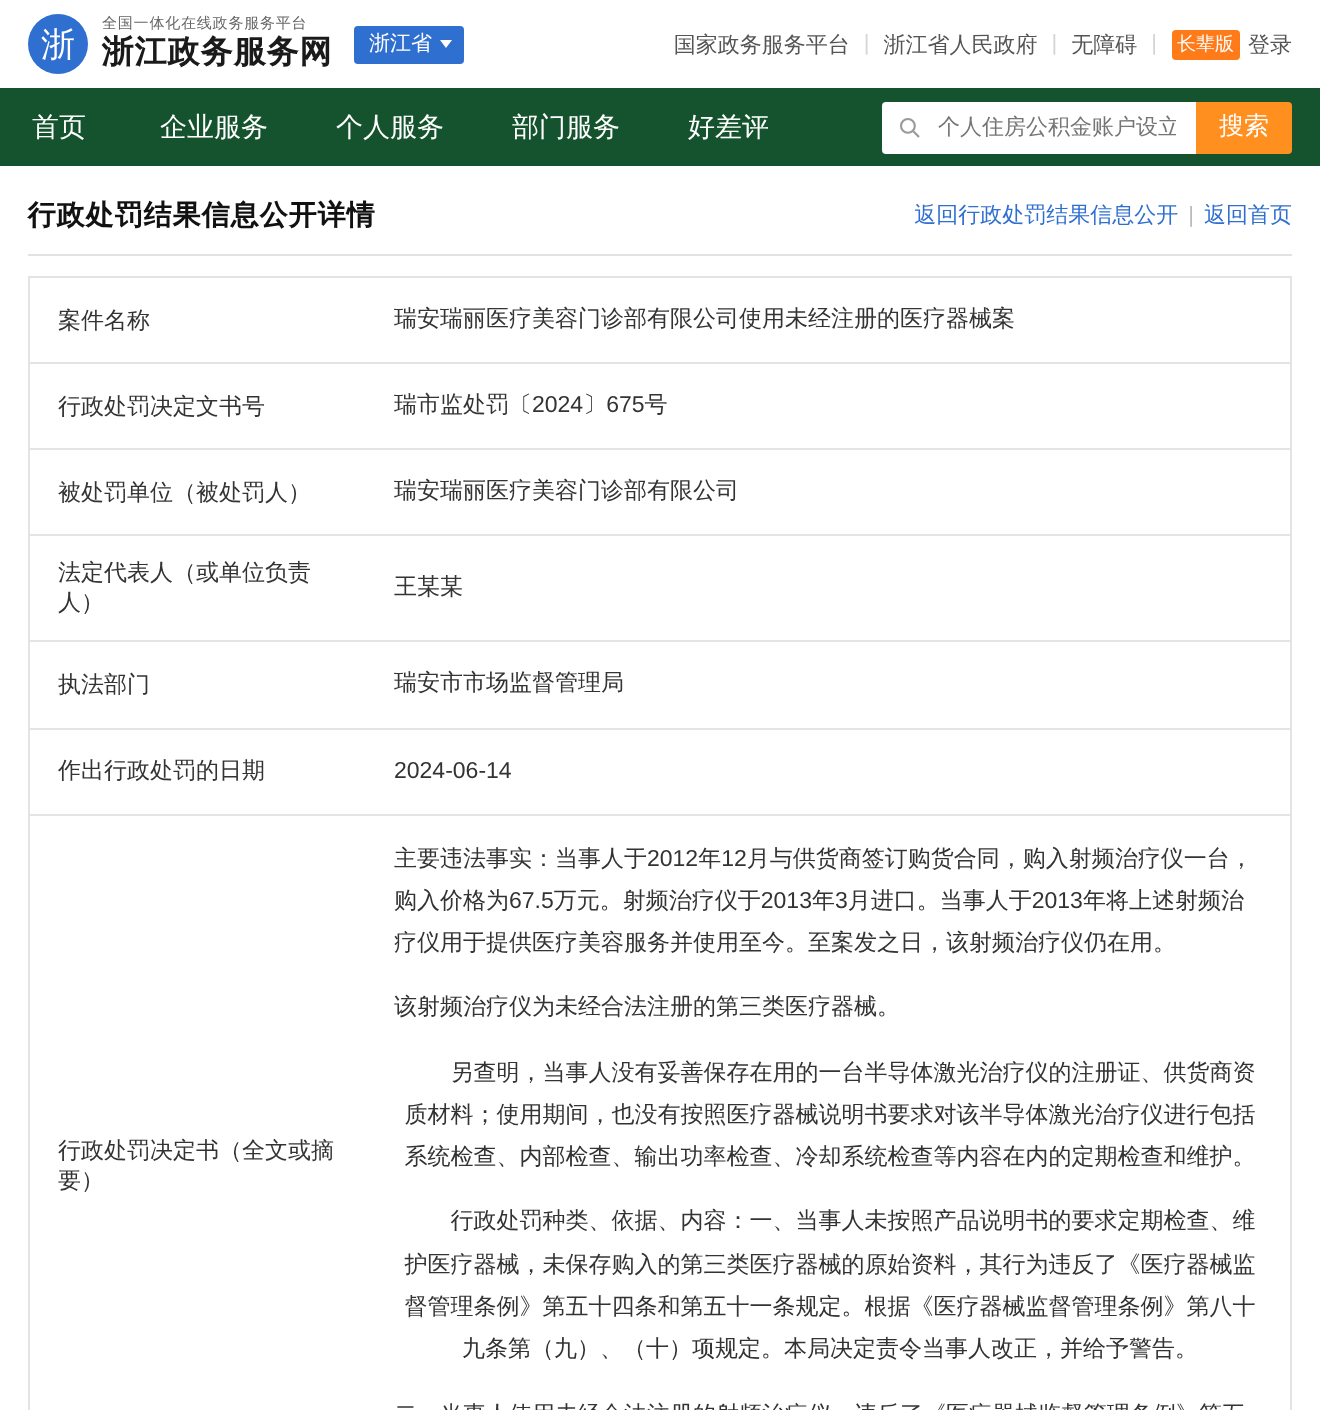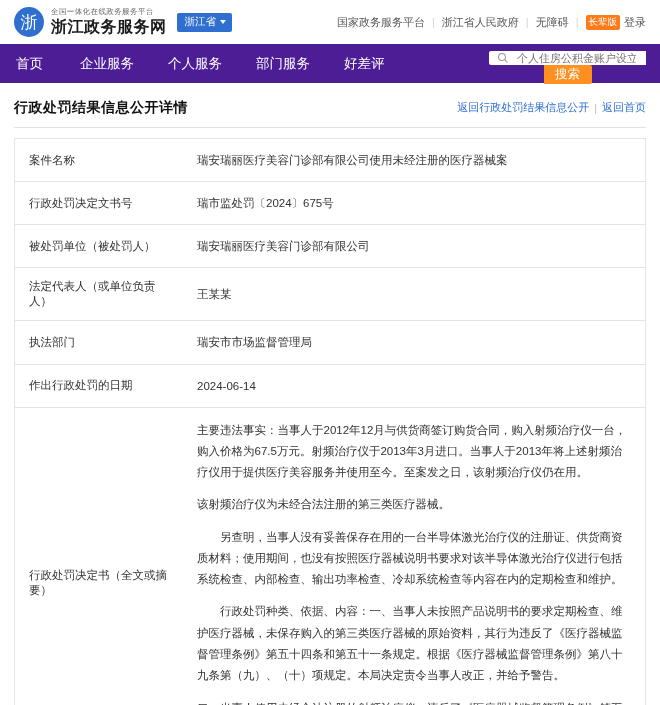--- a/index.html
+++ b/index.html
@@ -74,39 +74,38 @@
     background: #ff7a18;
     color: #fff;
     font-size: 9.5px;
     border-radius: 2px;
     padding: 1px 3px;
     margin-right: 4px;
   }
   
   .nav {
     height: 39px;
-    background: #4c1d95;
+    background: #14532d;
     display: flex;
     align-items: center;
     padding: 0 14px;
   }
   .nav-item {
     color: #ffffff;
     font-size: 13.5px;
     padding: 0 17px;
     line-height: 39px;
     white-space: nowrap;
   }
   .nav-item:first-child { padding-left: 2px; padding-right: 20px; }
   .search-wrap {
     margin-left: auto;
     display: flex;
     align-items: center;
     height: 26px;
-    flex-direction: column;
   }
   .search-box {
     width: 157px;
     height: 26px;
     background: #fff;
     border-radius: 2px 0 0 2px;
     display: flex;
     align-items: center;
     padding: 0 8px;
   }
@@ -193,21 +192,21 @@
   }
   .row.tall .cell-value {
     display: block;
     align-items: flex-start;
     padding-top: 12px;
     padding-bottom: 14px;
     line-height: 1.85;
   }
   .cell-value p { margin: 0 0 11px 0; }
   .cell-value p:last-child { margin-bottom: 0; }
-  .indent { text-indent: 2em; }
+  .indent { text-indent: 2em; text-align: center; }
 </style>
 </head>
 <body>
 
 <div class="topbar">
   <div class="logo-wrap">
     <div class="logo-mark">浙</div>
     <div class="logo-texts">
       <div class="logo-sub">全国一体化在线政务服务平台</div>
       <div class="logo-main">浙江政务服务网</div>

